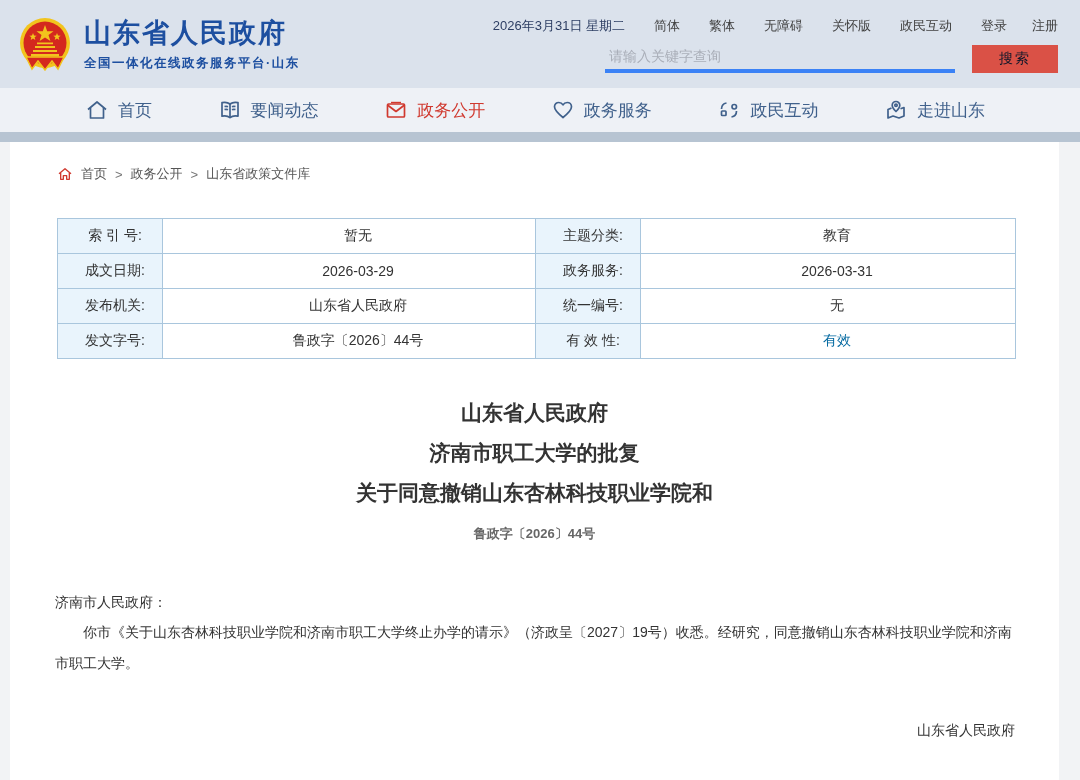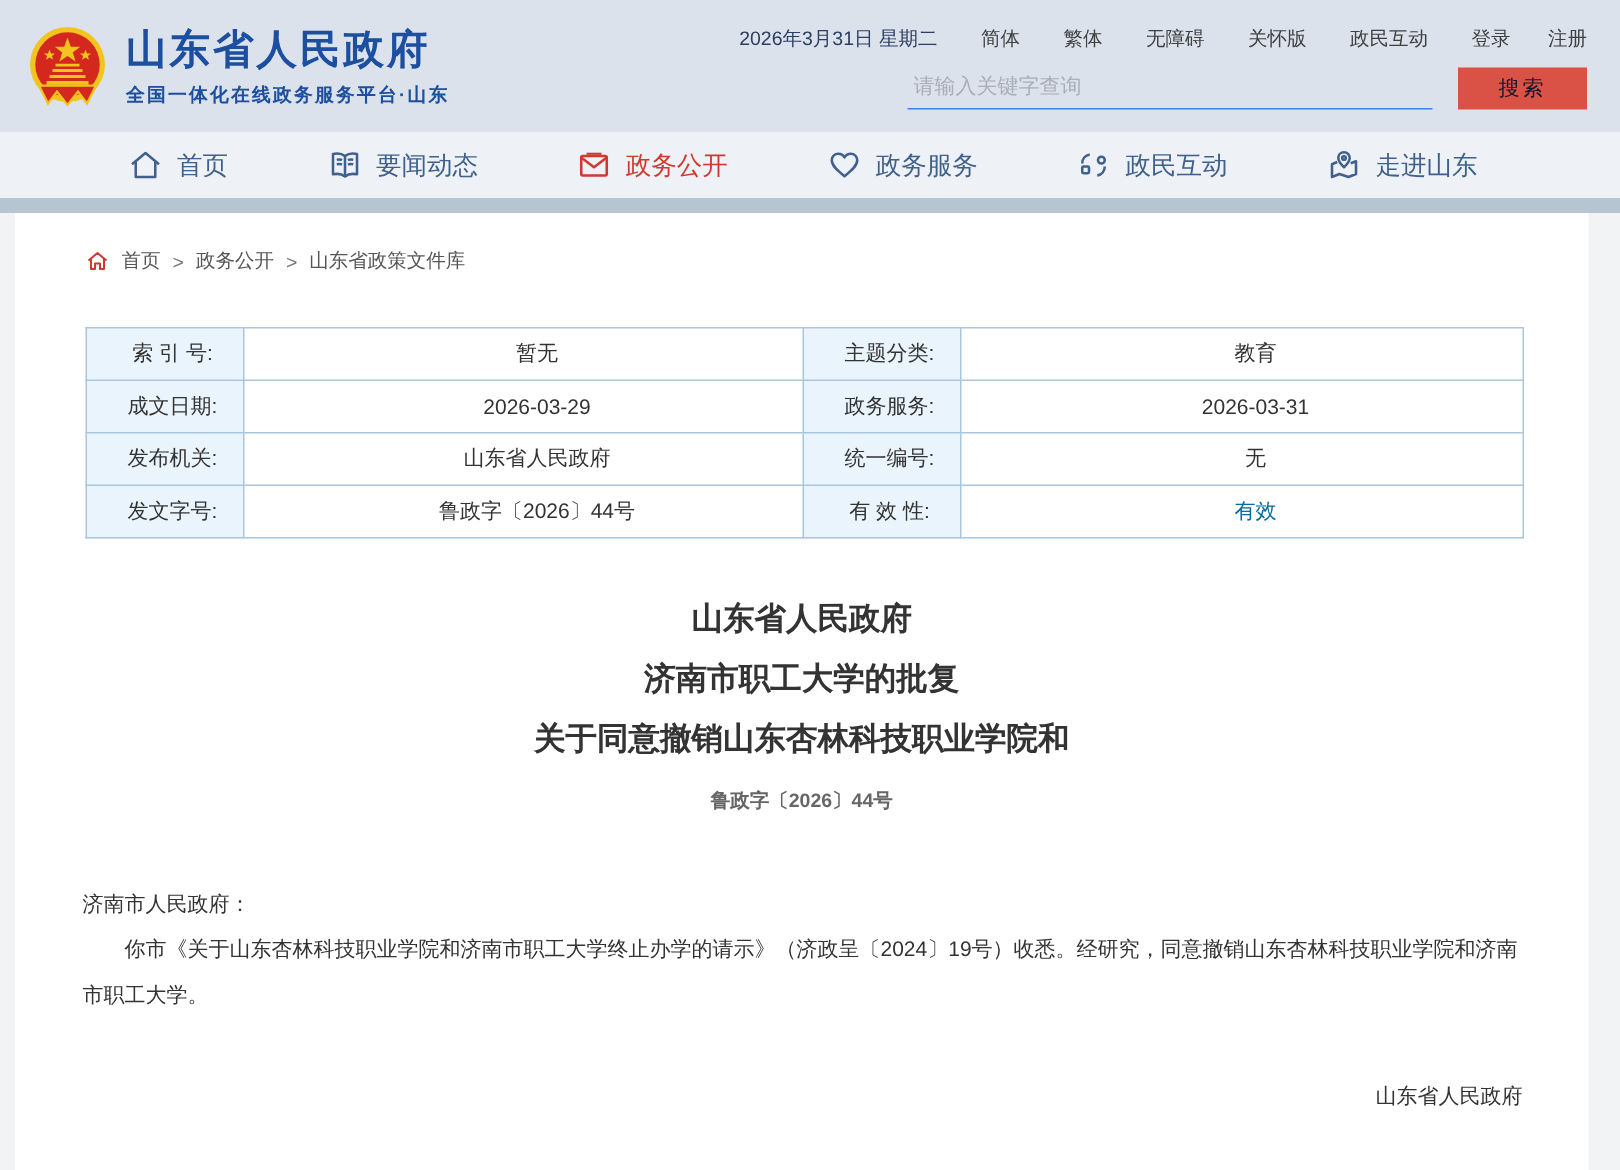--- a/index.html
+++ b/index.html
@@ -20,21 +20,21 @@
   .brand-titles { display:flex; flex-direction:column; justify-content:center; }
   .site-title { font-size:27px; font-weight:bold; color:#1d4fa0; letter-spacing:2px; line-height:32px; }
   .site-subtitle { font-size:12.5px; font-weight:bold; color:#1d4fa0; letter-spacing:1.5px; margin-top:6px; }
   .header-right { margin-left:auto; display:flex; flex-direction:column; align-items:flex-end; }
   .top-links { display:flex; align-items:center; font-size:13px; color:#2d3e63; gap:29px; margin-top:2px; }
   .top-links a { color:#404040; text-decoration:none; }
   .top-links .tight { margin-left:-4px; }
   .search-row { display:flex; align-items:flex-end; margin-top:10px; }
   .search-input {
     width:350px; height:27px; border:none; outline:none; background:transparent;
-    border-bottom:1px solid #3b82f6; font-size:14px; color:#333; padding:0 4px 4px 4px;
+    border-bottom:4px solid #3b82f6; font-size:14px; color:#333; padding:0 4px 4px 4px;
     font-family:"Liberation Sans","DejaVu Sans",sans-serif;
   }
   .search-input::placeholder { color:#a9aeb8; }
   .search-btn {
     width:86px; height:28px; margin-left:17px; border:none; cursor:pointer;
     background:#da5146; color:#0f172a; font-size:14px; letter-spacing:2px;
     font-family:"Liberation Sans","DejaVu Sans",sans-serif;
   }
   
   .main-nav {
@@ -218,20 +218,20 @@
 
   <div class="doc-title">
     <div>山东省人民政府</div>
     <div>济南市职工大学的批复</div>
     <div>关于同意撤销山东杏林科技职业学院和</div>
   </div>
   <div class="doc-number">鲁政字〔2026〕44号</div>
 
   <div class="doc-body">
     <div class="salutation">济南市人民政府：</div>
-    <p>你市《关于山东杏林科技职业学院和济南市职工大学终止办学的请示》（济政呈〔2024〕19号）收悉。经研究，同意撤销山东杏林科技职业学院和济南市职工大学。</p>
+    <p>你市《关于山东杏林科技职业学院和济南市职工大学终止办学的请示》（济政呈〔2027〕19号）收悉。经研究，同意撤销山东杏林科技职业学院和济南市职工大学。</p>
     <div class="signature">
       <div>山东省人民政府</div>
 
     </div>
   </div>
 
 </div>
 
 </body></html>

